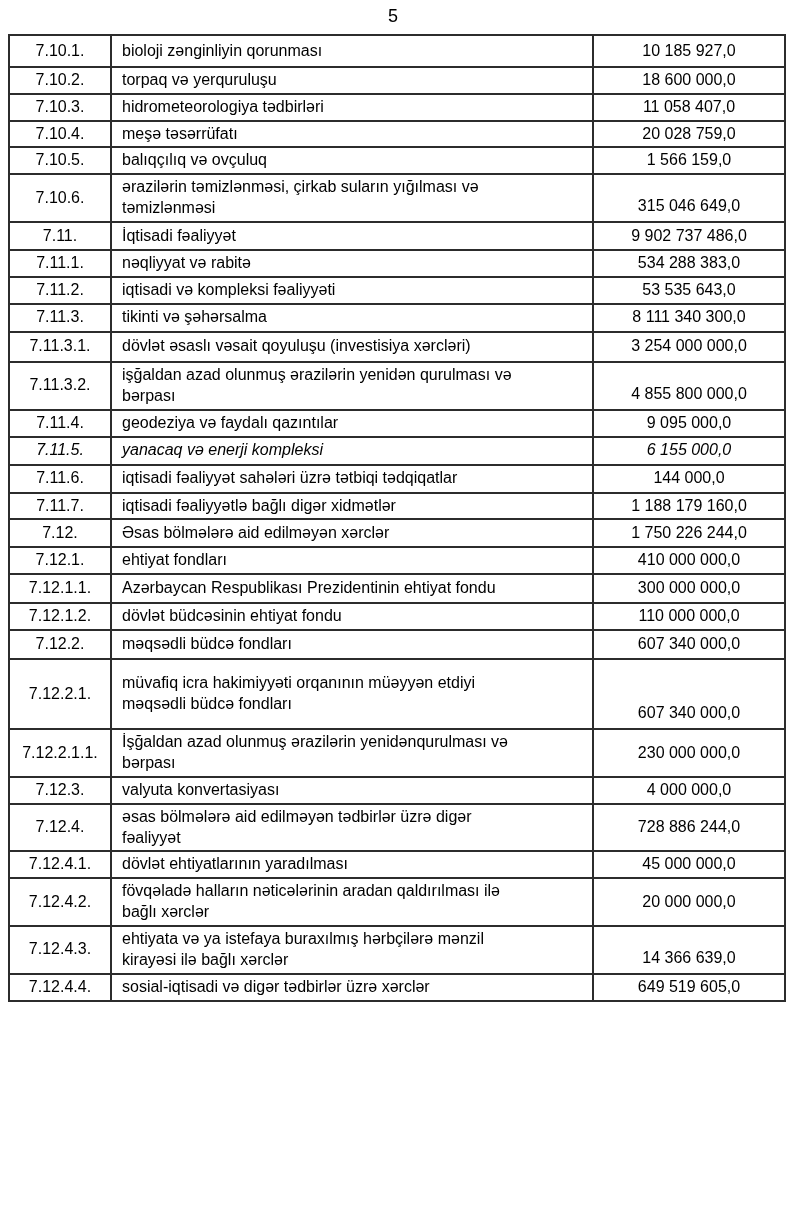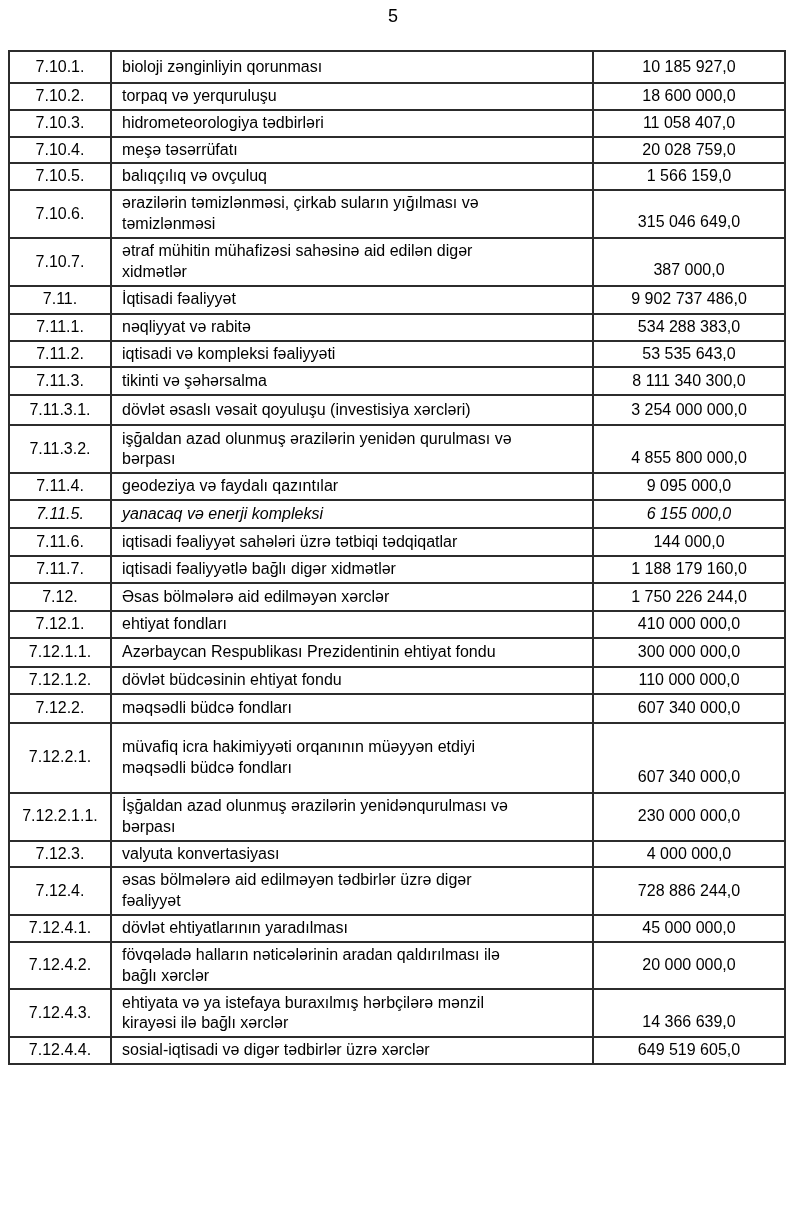--- a/index.html
+++ b/index.html
@@ -19,21 +19,21 @@
     position: absolute;
     top: 6px;
     left: 0;
     width: 786px;
     text-align: center;
     font-size: 18px;
   }
   table.budget {
     position: absolute;
     left: 8px;
-    top: 50px;
+    top: 34px;
     width: 776px;
     border-collapse: collapse;
     table-layout: fixed;
   }
   table.budget td {
     border: 2px solid #2c2c2c;
     font-size: 16px;
     line-height: 1.3;
     overflow: hidden;
   }
@@ -99,26 +99,20 @@
         <td class="code">7.10.5.</td>
         <td class="desc">balıqçılıq və ovçuluq</td>
         <td class="value">1 566 159,0</td>
       </tr>
       <tr class="vb" style="height: 48px;">
         <td class="code">7.10.6.</td>
         <td class="desc">ərazilərin təmizlənməsi, çirkab suların yığılması və
 təmizlənməsi</td>
         <td class="value">315 046 649,0</td>
       </tr>
-      <tr class="vb" style="height: 44px;">
-        <td class="code">7.10.7.</td>
-        <td class="desc">ətraf mühitin mühafizəsi sahəsinə aid edilən digər
-xidmətlər</td>
-        <td class="value">387 000,0</td>
-      </tr>
       <tr style="height: 28px; margin-top: 28px;">
         <td class="code">7.11.</td>
         <td class="desc">İqtisadi fəaliyyət</td>
         <td class="value">9 902 737 486,0</td>
       </tr>
       <tr style="height: 24px; padding-left: 44px;">
         <td class="code">7.11.1.</td>
         <td class="desc">nəqliyyat və rabitə</td>
         <td class="value">534 288 383,0</td>
       </tr>

